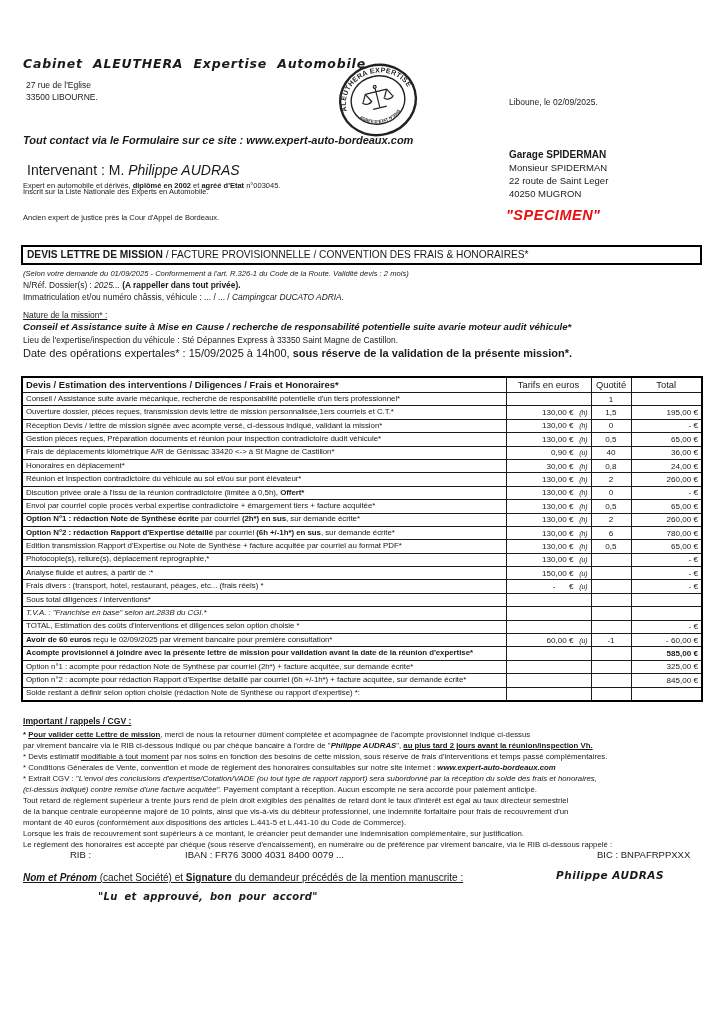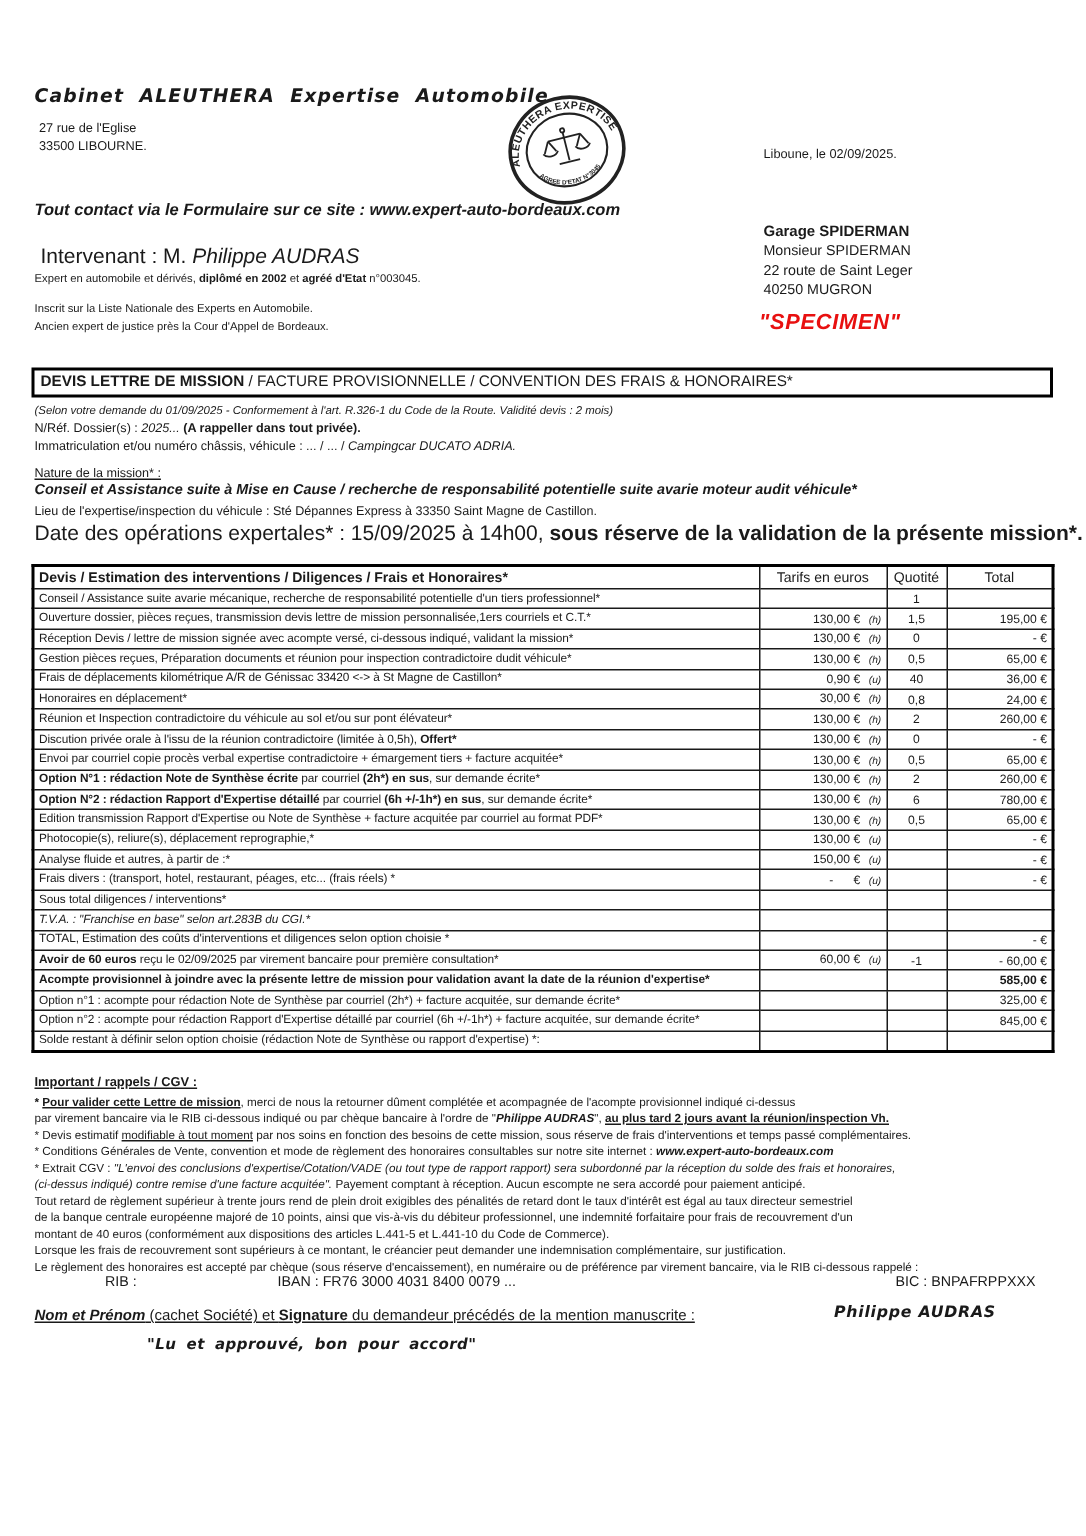--- a/index.html
+++ b/index.html
@@ -12,35 +12,35 @@
   .hand{font-family:"DejaVu Sans", sans-serif;font-style:italic;font-weight:bold;}
 
   .company{left:23px;top:56px;font-size:12.5px;letter-spacing:0.8px;word-spacing:5px;}
   .addr1{left:26px;top:80px;font-size:8.5px;}
   .addr2{left:26px;top:92px;font-size:8.5px;}
   .stamp{left:336px;top:60px;width:84px;height:80px;}
   .dateline{left:509px;top:97px;font-size:8.5px;}
   .contact{left:23px;top:134px;font-size:11px;font-weight:bold;font-style:italic;}
   .intervenant{left:27px;top:162px;font-size:14px;}
   .cred1{left:23px;top:181px;font-size:7.5px;}
-  .cred2{left:23px;top:201px;font-size:7.5px;}
+  .cred2{left:23px;top:187px;font-size:7.5px;}
   .cred3{left:23px;top:213px;font-size:7.5px;}
 
   .garage{left:509px;top:148px;font-size:9.5px;line-height:13px;}
   .garage .gname{font-size:10px;font-weight:bold;}
   .specimen{left:506px;top:207px;font-size:14.5px;font-weight:bold;font-style:italic;color:#e81010;letter-spacing:0.5px;}
 
   .titlebox{left:21px;top:245px;width:669px;border:2px solid #000;padding:2px 4px 3px 4px;font-size:10.2px;background:#fff;}
   .noteline{left:23px;top:269px;font-size:7.6px;font-style:italic;}
   .refline{left:23px;top:280px;font-size:8.4px;}
   .immatline{left:23px;top:292px;font-size:8.4px;}
   .naturelabel{left:23px;top:310px;font-size:8.4px;text-decoration:underline;}
   .naturevalue{left:23px;top:321px;font-size:9.6px;font-weight:bold;font-style:italic;}
   .lieuline{left:23px;top:335px;font-size:8.4px;}
-  .dateopsline{left:23px;top:347px;font-size:14px;}
+  .dateopsline{left:23px;top:347px;font-size:11px;}
 
   .tablewrap{left:21px;top:376px;}
   table.doc{border-collapse:collapse;table-layout:fixed;width:680px;border:2px solid #000;}
   table.doc th,table.doc td{border:1px solid #1a1a1a;padding:0 3px;height:12.4px;
       overflow:hidden;white-space:nowrap;line-height:1.12;vertical-align:middle;}
   table.doc th{height:14px;font-size:9.4px;}
   th.h-desc{text-align:left;}
   th.h-c{text-align:center;font-weight:normal;font-size:9.8px;}
   td.c-desc{font-size:7.9px;letter-spacing:-0.05px;margin-left:35px;}
   td.c-tarif{text-align:right;font-size:8.1px;}

